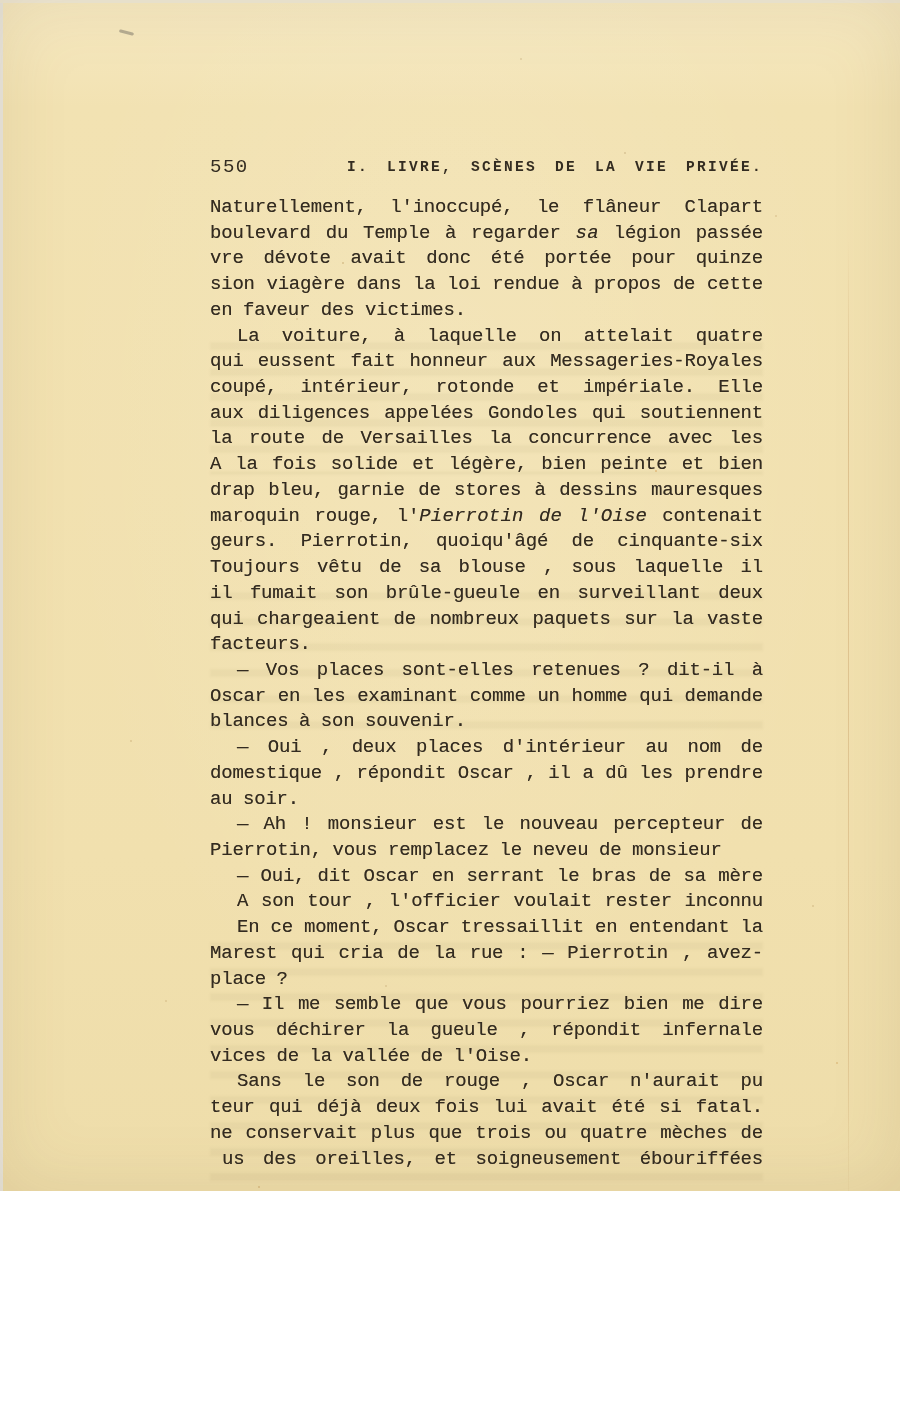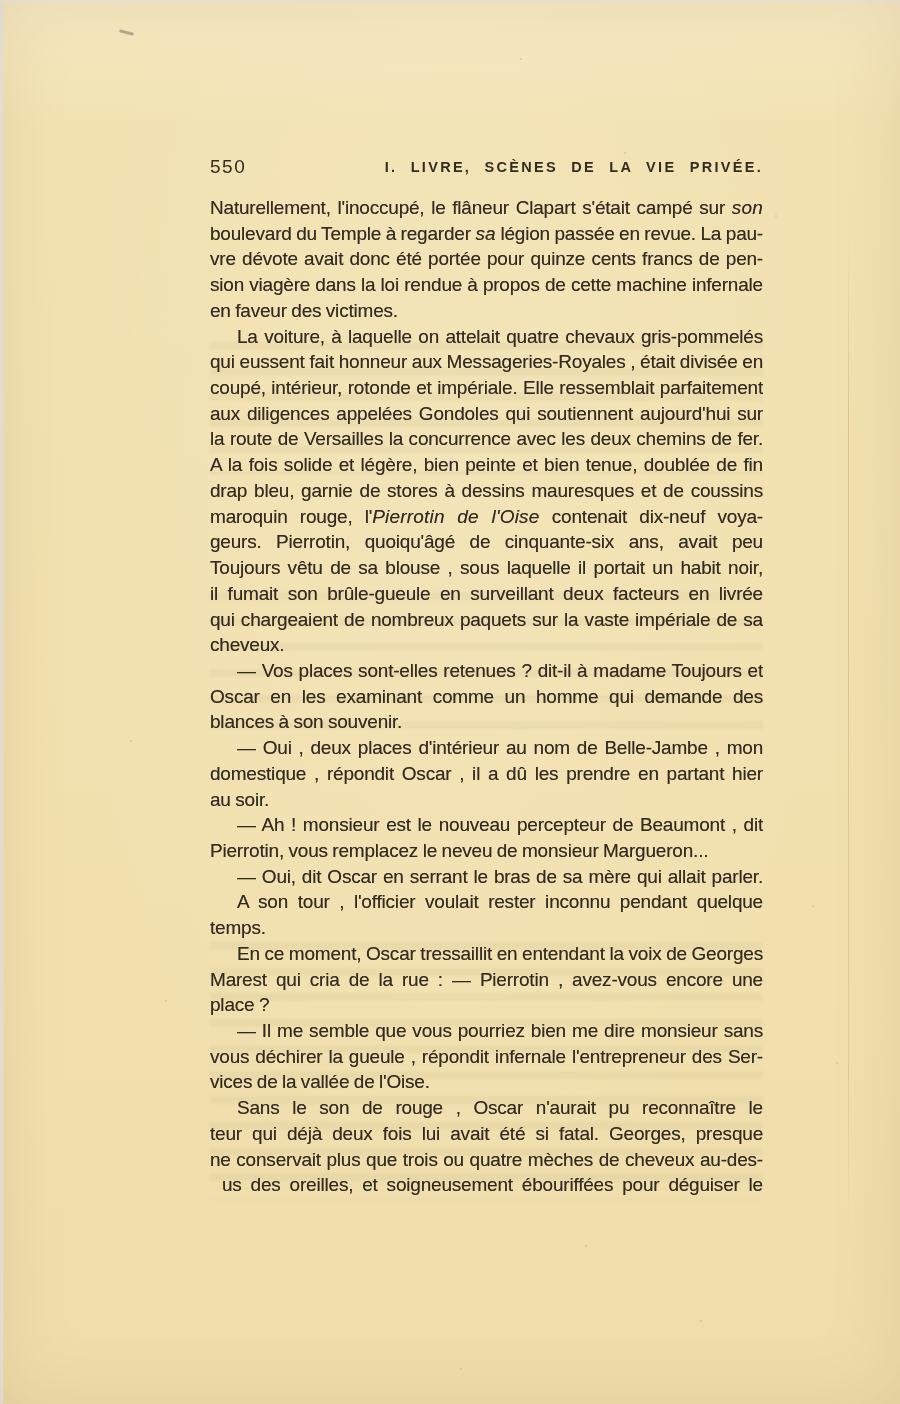--- a/index.html
+++ b/index.html
@@ -1,21 +1,21 @@
 <!DOCTYPE html>
 <html><head>
 <meta charset="utf-8">
 <style>
   html,body{margin:0;padding:0;background:#ffffff;}
   .page{
-    position:relative;width:900px;height:1404px;overflow:hidden;
+    position:relative;width:900px;height:1191px;overflow:hidden;
     background:
       radial-gradient(ellipse at 50% 35%, rgba(255,255,255,0.10), transparent 62%),
       linear-gradient(180deg,#f6e9c2 0%,#f2e2b2 9%,#f1e0ae 72%,#eeddaa 100%);
-    font-family:Liberation Sans, sans-serif;
+    font-family:Liberation Mono, monospace;
   }
   .vignette{position:absolute;inset:0;box-shadow:inset 0 0 70px rgba(125,95,45,.13);pointer-events:none;}
   .edge-l{position:absolute;left:0;top:0;width:3px;height:100%;background:#e9e6dd;}
   .edge-t{position:absolute;left:0;top:0;width:100%;height:3px;background:#efe9d6;}
   .mark-topleft{position:absolute;left:119px;top:31px;width:15px;height:3px;border-radius:2px;
     background:rgba(95,90,84,.42);transform:rotate(14deg);}
   .crease{position:absolute;left:848px;top:240px;width:1px;height:990px;
     background:linear-gradient(180deg,transparent,rgba(165,110,50,.26) 18%,rgba(165,110,50,.20) 82%,transparent);}
   .specks{position:absolute;left:0;top:0;width:2px;height:2px;background:transparent;border-radius:50%;
     box-shadow:
@@ -79,32 +79,31 @@
     <div class="ln j"><span>coupé, intérieur, rotonde et impériale. Elle ressemblait parfaitement</span></div>
     <div class="ln j"><span>aux diligences appelées Gondoles qui soutiennent aujourd'hui sur</span></div>
     <div class="ln j"><span>la route de Versailles la concurrence avec les deux chemins de fer.</span></div>
     <div class="ln j"><span>A la fois solide et légère, bien peinte et bien tenue, doublée de fin</span></div>
     <div class="ln j"><span>drap bleu, garnie de stores à dessins mauresques et de coussins en</span></div>
     <div class="ln j"><span>maroquin rouge, l'</span><i class="it">Pierrotin de l'Oise</i><span> contenait dix-neuf voya-</span></div>
     <div class="ln j"><span>geurs. Pierrotin, quoiqu'âgé de cinquante-six ans, avait peu changé.</span></div>
     <div class="ln j"><span>Toujours vêtu de sa blouse , sous laquelle il portait un habit noir,</span></div>
     <div class="ln j"><span>il fumait son brûle-gueule en surveillant deux facteurs en livrée</span></div>
     <div class="ln j"><span>qui chargeaient de nombreux paquets sur la vaste impériale de sa</span></div>
-    <div class="ln last"><span>cheveux.</span></div>
+    <div class="ln last"><span>facteurs.</span></div>
     <div class="ln j ind"><span>— Vos places sont-elles retenues ? dit-il à madame Toujours et à</span></div>
     <div class="ln j"><span>Oscar en les examinant comme un homme qui demande des ressem-</span></div>
     <div class="ln last"><span>blances à son souvenir.</span></div>
     <div class="ln j ind"><span>— Oui , deux places d'intérieur au nom de Belle-Jambe , mon</span></div>
     <div class="ln j"><span>domestique , répondit Oscar , il a dû les prendre en partant hier</span></div>
     <div class="ln last"><span>au soir.</span></div>
     <div class="ln j ind"><span>— Ah ! monsieur est le nouveau percepteur de Beaumont , dit</span></div>
     <div class="ln last"><span>Pierrotin, vous remplacez le neveu de monsieur Margueron...</span></div>
     <div class="ln j ind"><span>— Oui, dit Oscar en serrant le bras de sa mère qui allait parler.</span></div>
     <div class="ln j ind"><span>A son tour , l'officier voulait rester inconnu pendant quelque</span></div>
-    <div class="ln last"><span>temps.</span></div>
     <div class="ln j ind"><span>En ce moment, Oscar tressaillit en entendant la voix de Georges</span></div>
     <div class="ln j"><span>Marest qui cria de la rue : — Pierrotin , avez-vous encore une</span></div>
     <div class="ln last"><span>place ?</span></div>
     <div class="ln j ind"><span>— Il me semble que vous pourriez bien me dire monsieur sans</span></div>
     <div class="ln j"><span>vous déchirer la gueule , répondit infernale l'entrepreneur des Ser-</span></div>
     <div class="ln last"><span>vices de la vallée de l'Oise.</span></div>
     <div class="ln j ind"><span>Sans le son de rouge , Oscar n'aurait pu reconnaître le mystifica-</span></div>
     <div class="ln j"><span>teur qui déjà deux fois lui avait été si fatal. Georges, presque chauve,</span></div>
     <div class="ln j"><span>ne conservait plus que trois ou quatre mèches de cheveux au-des-</span></div>
     <div class="ln j ind2"><span>us des oreilles, et soigneusement ébouriffées pour déguiser le plus</span></div>

